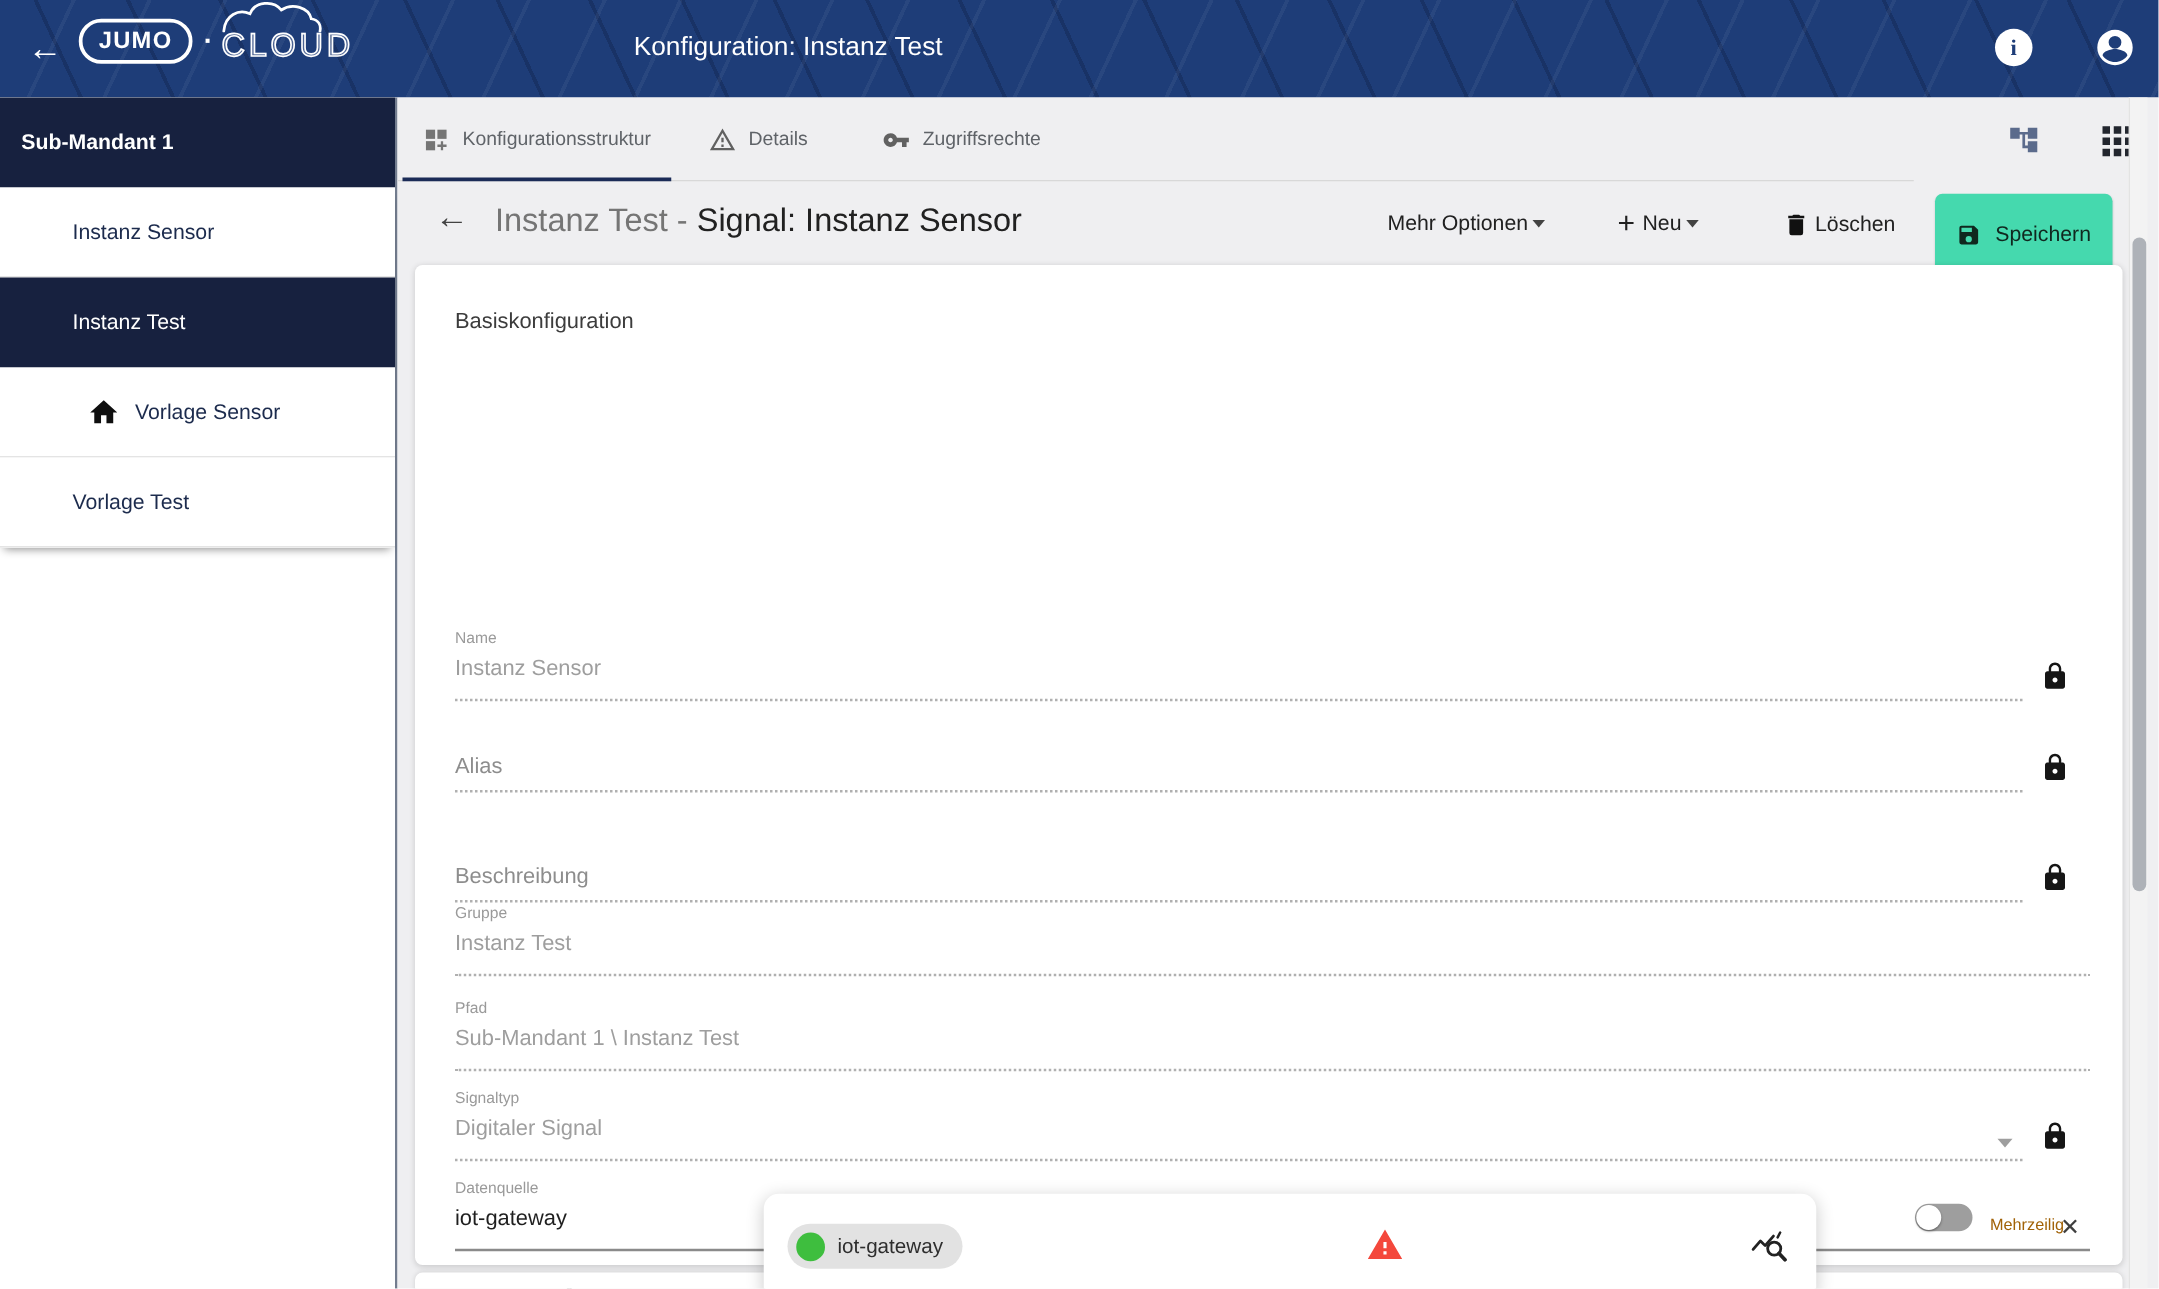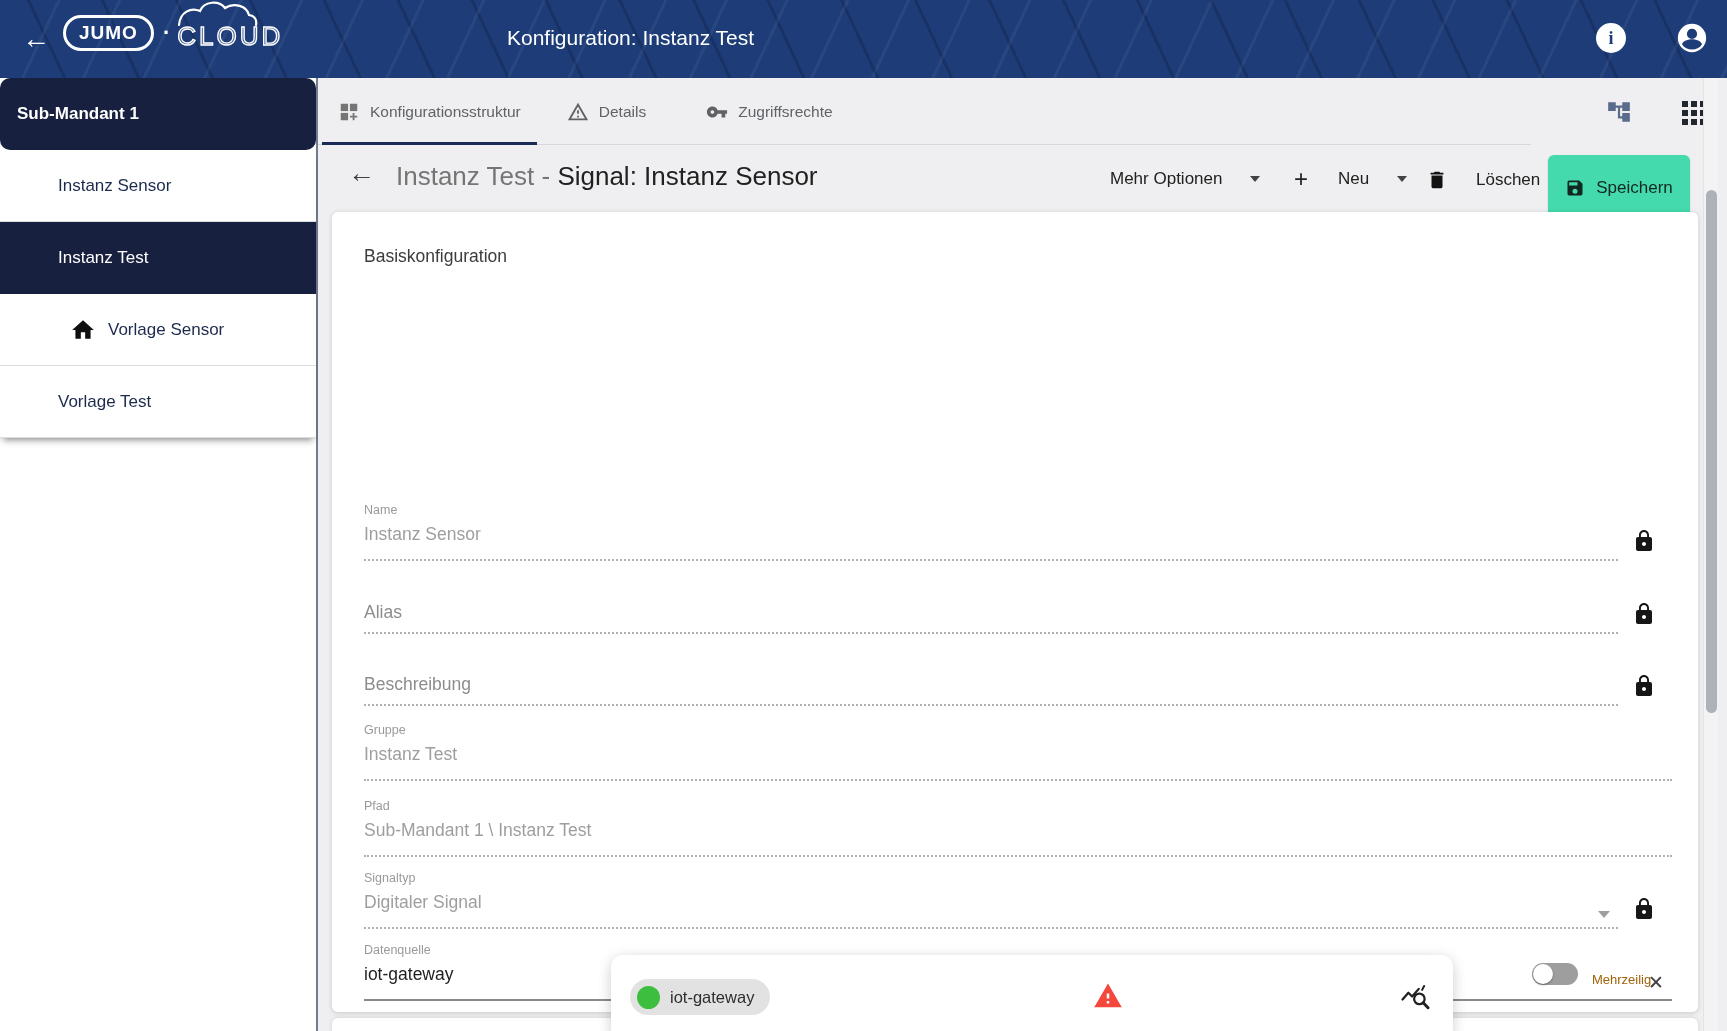--- a/index.html
+++ b/index.html
@@ -49,21 +49,21 @@
   .tab.active::after{content:"";position:absolute;left:0;right:0;bottom:0;height:3px;background:#1b2b57;}
   .tabbar-right-icon{position:absolute;top:21px;cursor:pointer;}
   .apps-grid{display:grid;grid-template-columns:repeat(3,6px);grid-template-rows:repeat(3,6px);gap:3px;}
   .apps-grid span{background:#22262e;}
 
   .toolbar{position:absolute;left:0;top:67px;width:1409px;height:67px;}
   .tb-back{position:absolute;left:30px;top:13px;font-size:27px;color:#424242;cursor:pointer;}
   .tb-title{position:absolute;left:78px;top:16px;font-size:26px;white-space:nowrap;}
   .tb-title .pre{color:#757575;}
   .tb-title .mainpart{color:#212121;}
-  .tb-btn{position:absolute;top:24px;display:flex;align-items:center;gap:28px;font-size:17px;color:#212121;cursor:pointer;white-space:nowrap;}
+  .tb-btn{position:absolute;top:24px;display:flex;align-items:center;gap:4px;font-size:17px;color:#212121;cursor:pointer;white-space:nowrap;}
   .caret-down{width:0;height:0;border-left:5px solid transparent;border-right:5px solid transparent;
     border-top:6px solid #424242;display:inline-block;}
   .btn-more{left:792px;}
   .btn-new{left:976px;}
   .btn-new .plus{font-size:24px;font-weight:400;line-height:20px;margin-right:2px;}
   .btn-delete{left:1108px;}
   .btn-save{position:absolute;left:1230px;top:10px;width:142px;height:66px;background:#45d9ae;border-radius:6px;
     display:flex;align-items:center;justify-content:center;gap:11px;cursor:pointer;
     font-size:17px;font-weight:500;color:#10281f;box-shadow:0 1px 2px rgba(0,0,0,.15);}
 
@@ -128,21 +128,21 @@
         <i>i</i>
       </span>
     <span class="account-btn">
       <svg width="34" height="34" viewBox="0 0 24 24">
         <path fill="#ffffff" fill-rule="evenodd" d="M12 2a10 10 0 1 0 0 20 10 10 0 0 0 0-20zm0 3.5a3.6 3.6 0 1 1 0 7.2 3.6 3.6 0 0 1 0-7.2zm0 14.7c-2.9 0-5.5-1.5-7-3.7.03-2.3 4.7-3.6 7-3.6s6.97 1.3 7 3.6c-1.5 2.2-4.1 3.7-7 3.7z"></path>
       </svg>
     </span>
   </header>
 
   <aside class="sidebar">
-    <div class="tenant" style="background: rgb(23, 33, 63); border-radius: 10px;">Sub-Mandant 1</div>
+    <div class="tenant" style="background: rgb(23, 33, 63);">Sub-Mandant 1</div>
     <div class="side-items">
       <div class="side-item">
         <span>Instanz Sensor</span>
       </div>
       <div class="side-item selected" style="background: rgb(23, 33, 63);">
         <span>Instanz Test</span>
       </div>
       <div class="side-item with-icon">
         <svg class="home-icon" viewBox="0 0 24 24">
           <path fill="#0f0f0f" d="M10 20v-6h4v6h5v-8h3L12 3 2 12h3v8z"></path>
@@ -255,21 +255,21 @@
     <div class="f-value placeholder">Alias</div>
     <div class="f-line" style="width: 1254px;"></div>
 
     <span class="lock" style="display: block;">
       <svg width="24" height="24" viewBox="0 0 24 24">
         <path fill="#161616" fill-rule="evenodd" d="M18 8h-1V6c0-2.76-2.24-5-5-5S7 3.24 7 6v2H6c-1.1 0-2 .9-2 2v10c0 1.1.9 2 2 2h12c1.1 0 2-.9 2-2V10c0-1.1-.9-2-2-2zm-6 9c-1.1 0-2-.9-2-2s.9-2 2-2 2 .9 2 2-.9 2-2 2zm3.1-9H8.9V6c0-1.71 1.39-3.1 3.1-3.1 1.71 0 3.1 1.39 3.1 3.1v2z"></path>
       </svg>
     </span>
   </div>
 
-  <div class="field" style="top: 436px; text-decoration: underline;">
+  <div class="field" style="top: 452px; text-decoration: underline;">
 
     <div class="f-value placeholder">Beschreibung</div>
     <div class="f-line" style="width: 1254px;"></div>
 
     <span class="lock" style="display: block;">
       <svg width="24" height="24" viewBox="0 0 24 24">
         <path fill="#161616" fill-rule="evenodd" d="M18 8h-1V6c0-2.76-2.24-5-5-5S7 3.24 7 6v2H6c-1.1 0-2 .9-2 2v10c0 1.1.9 2 2 2h12c1.1 0 2-.9 2-2V10c0-1.1-.9-2-2-2zm-6 9c-1.1 0-2-.9-2-2s.9-2 2-2 2 .9 2 2-.9 2-2 2zm3.1-9H8.9V6c0-1.71 1.39-3.1 3.1-3.1 1.71 0 3.1 1.39 3.1 3.1v2z"></path>
       </svg>
     </span>
   </div>

